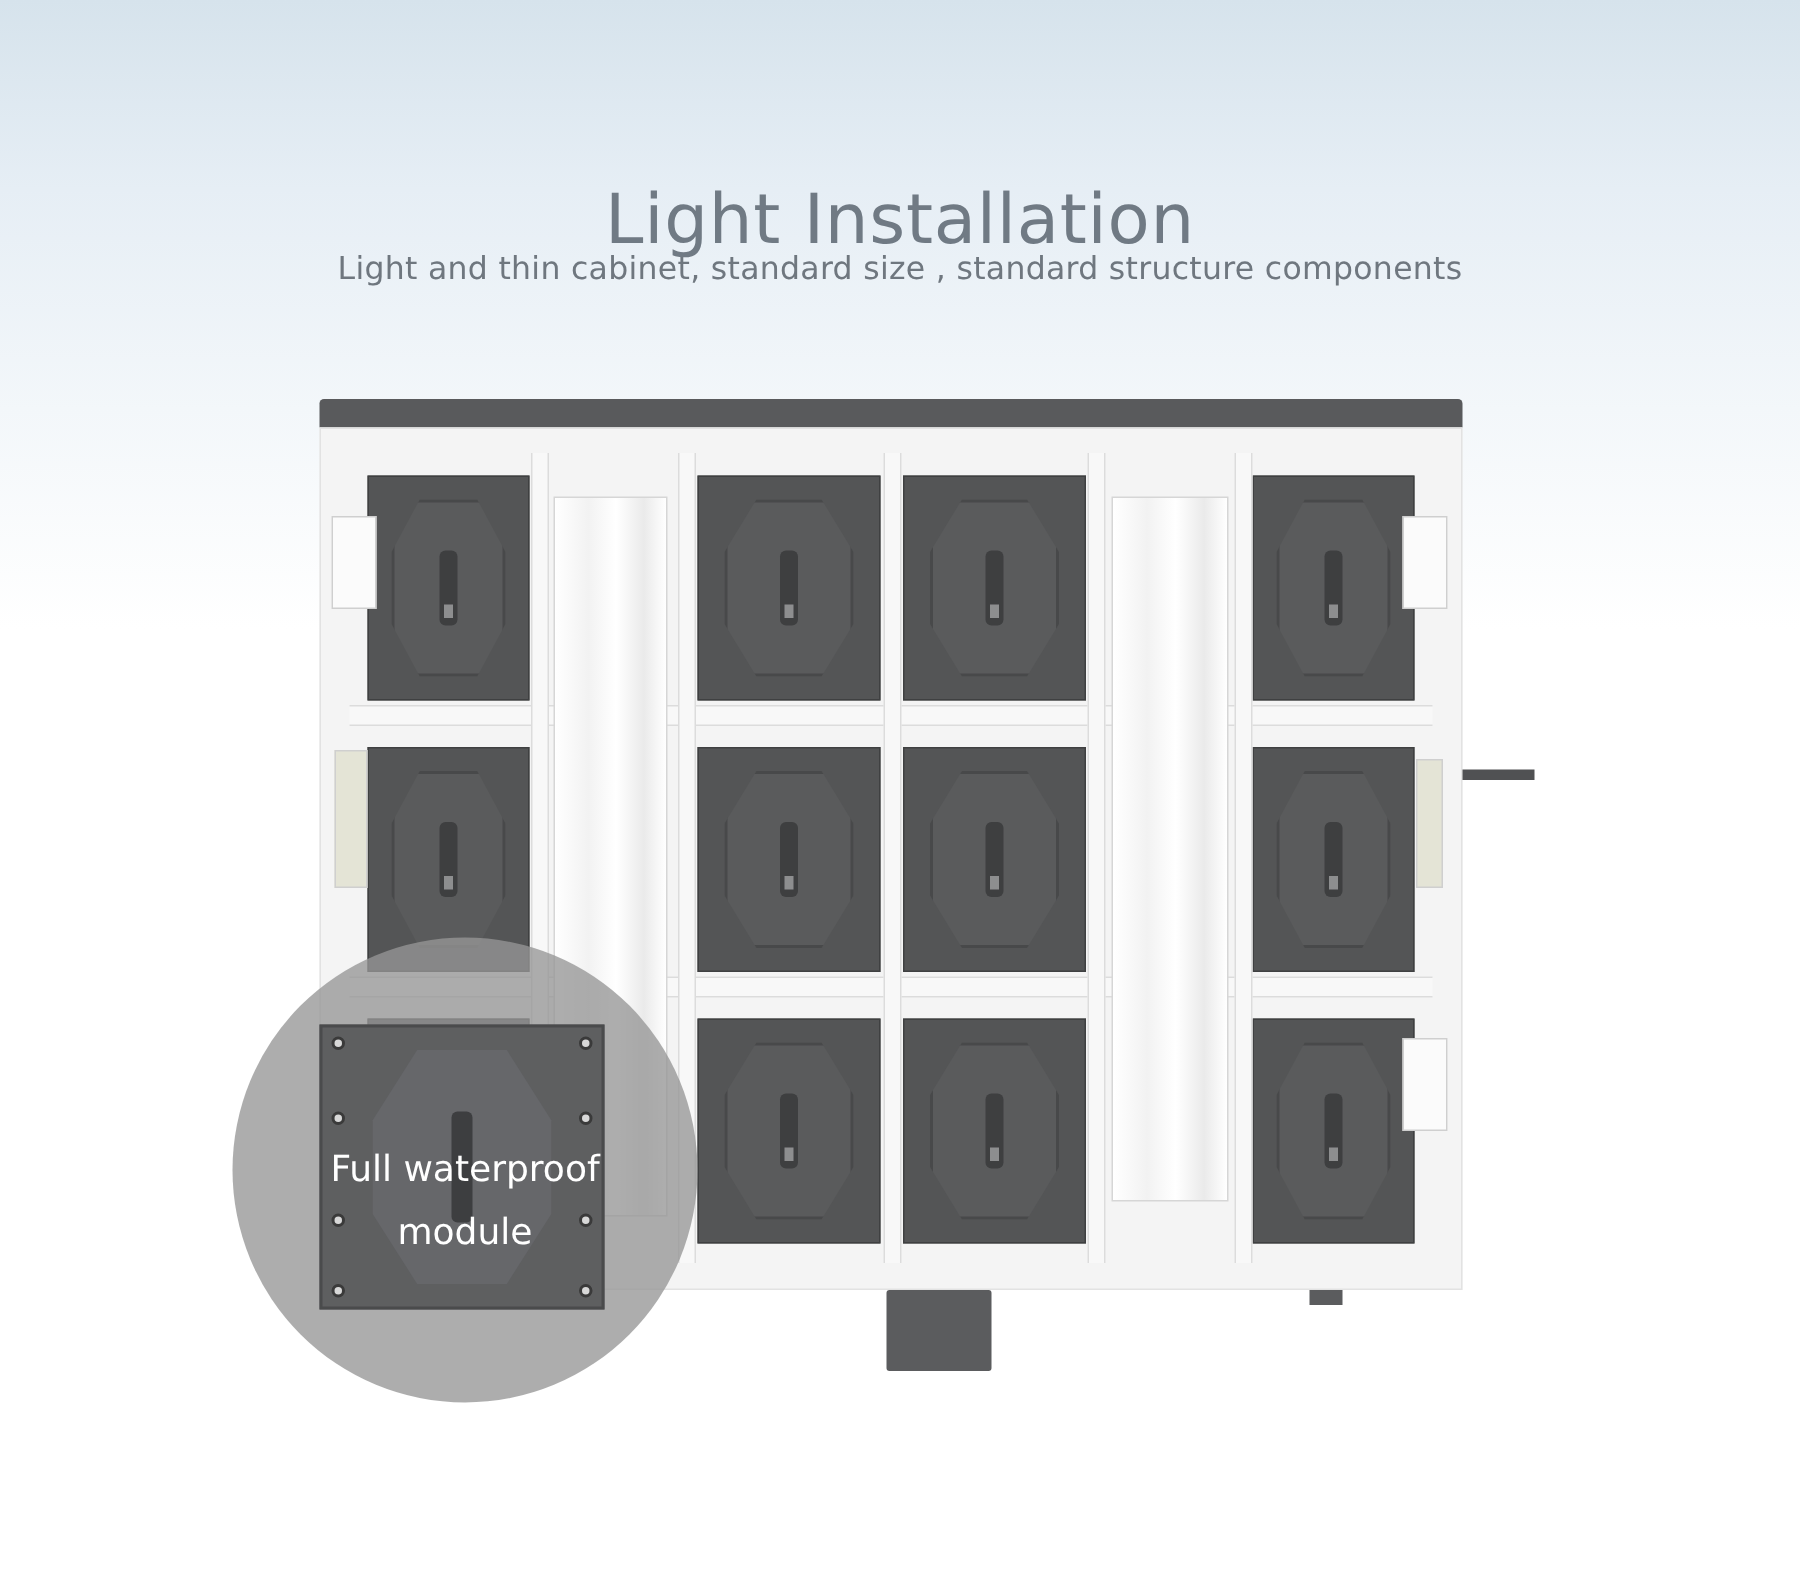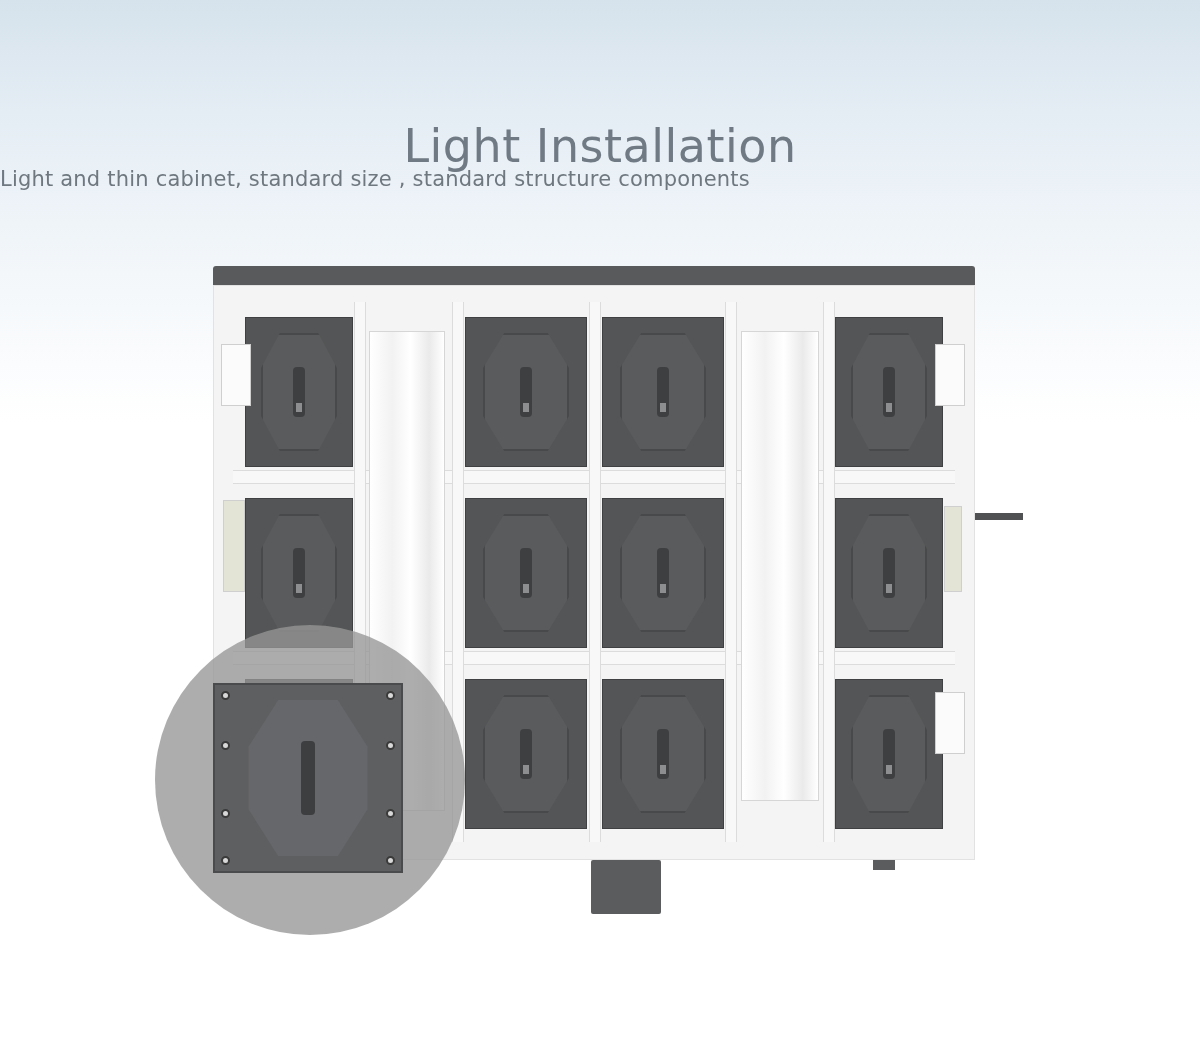--- a/index.html
+++ b/index.html
@@ -6,21 +6,21 @@
   body {
     width: 1200px; height: 1049px; position: relative; overflow: hidden;
     background: linear-gradient(180deg, #d6e3ec 0%, #e6eef5 12%, #f3f7fa 26%, #ffffff 40%, #ffffff 100%);
     font-family: "DejaVu Sans", sans-serif;
   }
   .title {
     position: absolute; left: 0; right: 0; top: 88px; text-align: center;
     font-size: 46px; color: #707a84; letter-spacing: 0.5px; font-weight: normal;
   }
   .subtitle {
-    position: absolute; left: 0; right: 0; top: 167px; text-align: left;
+    position: absolute; left: 0; right: 0; top: 167px; text-align: center;
     font-size: 21px; color: #6f777f; letter-spacing: 0.2px;
   }
   .cabinet { position: absolute; left: 213px; top: 266px; width: 762px; height: 594px; }
   .top-bar { position:absolute; left:0; top:0; width:762px; height:19px; background:#595a5c; border-radius: 3px 3px 0 0; }
   .frame { position:absolute; left:0; top:19px; width:762px; height:575px; background:#f4f4f4; border:1px solid #e2e2e2; box-sizing:border-box; }
   .module {
     position:absolute; background:#545556; border:1px solid #3f4041; box-sizing:border-box;
   }
   .module .hex {
     position:absolute; left:14%; right:14%; top:10%; bottom:10%;
@@ -160,13 +160,17 @@
     <div class="handle"></div>
     <span class="screw" style="left:6px;top:6px;"></span>
     <span class="screw" style="right:6px;top:6px;"></span>
     <span class="screw" style="left:6px;top:56px;"></span>
     <span class="screw" style="right:6px;top:56px;"></span>
     <span class="screw" style="left:6px;top:124px;"></span>
     <span class="screw" style="right:6px;top:124px;"></span>
     <span class="screw" style="left:6px;bottom:6px;"></span>
     <span class="screw" style="right:6px;bottom:6px;"></span>
   </div>
+  <div class="callout-label">
+    <div>Full waterproof</div>
+    <div>module</div>
+  </div>
 </div>
 
 </body></html>

